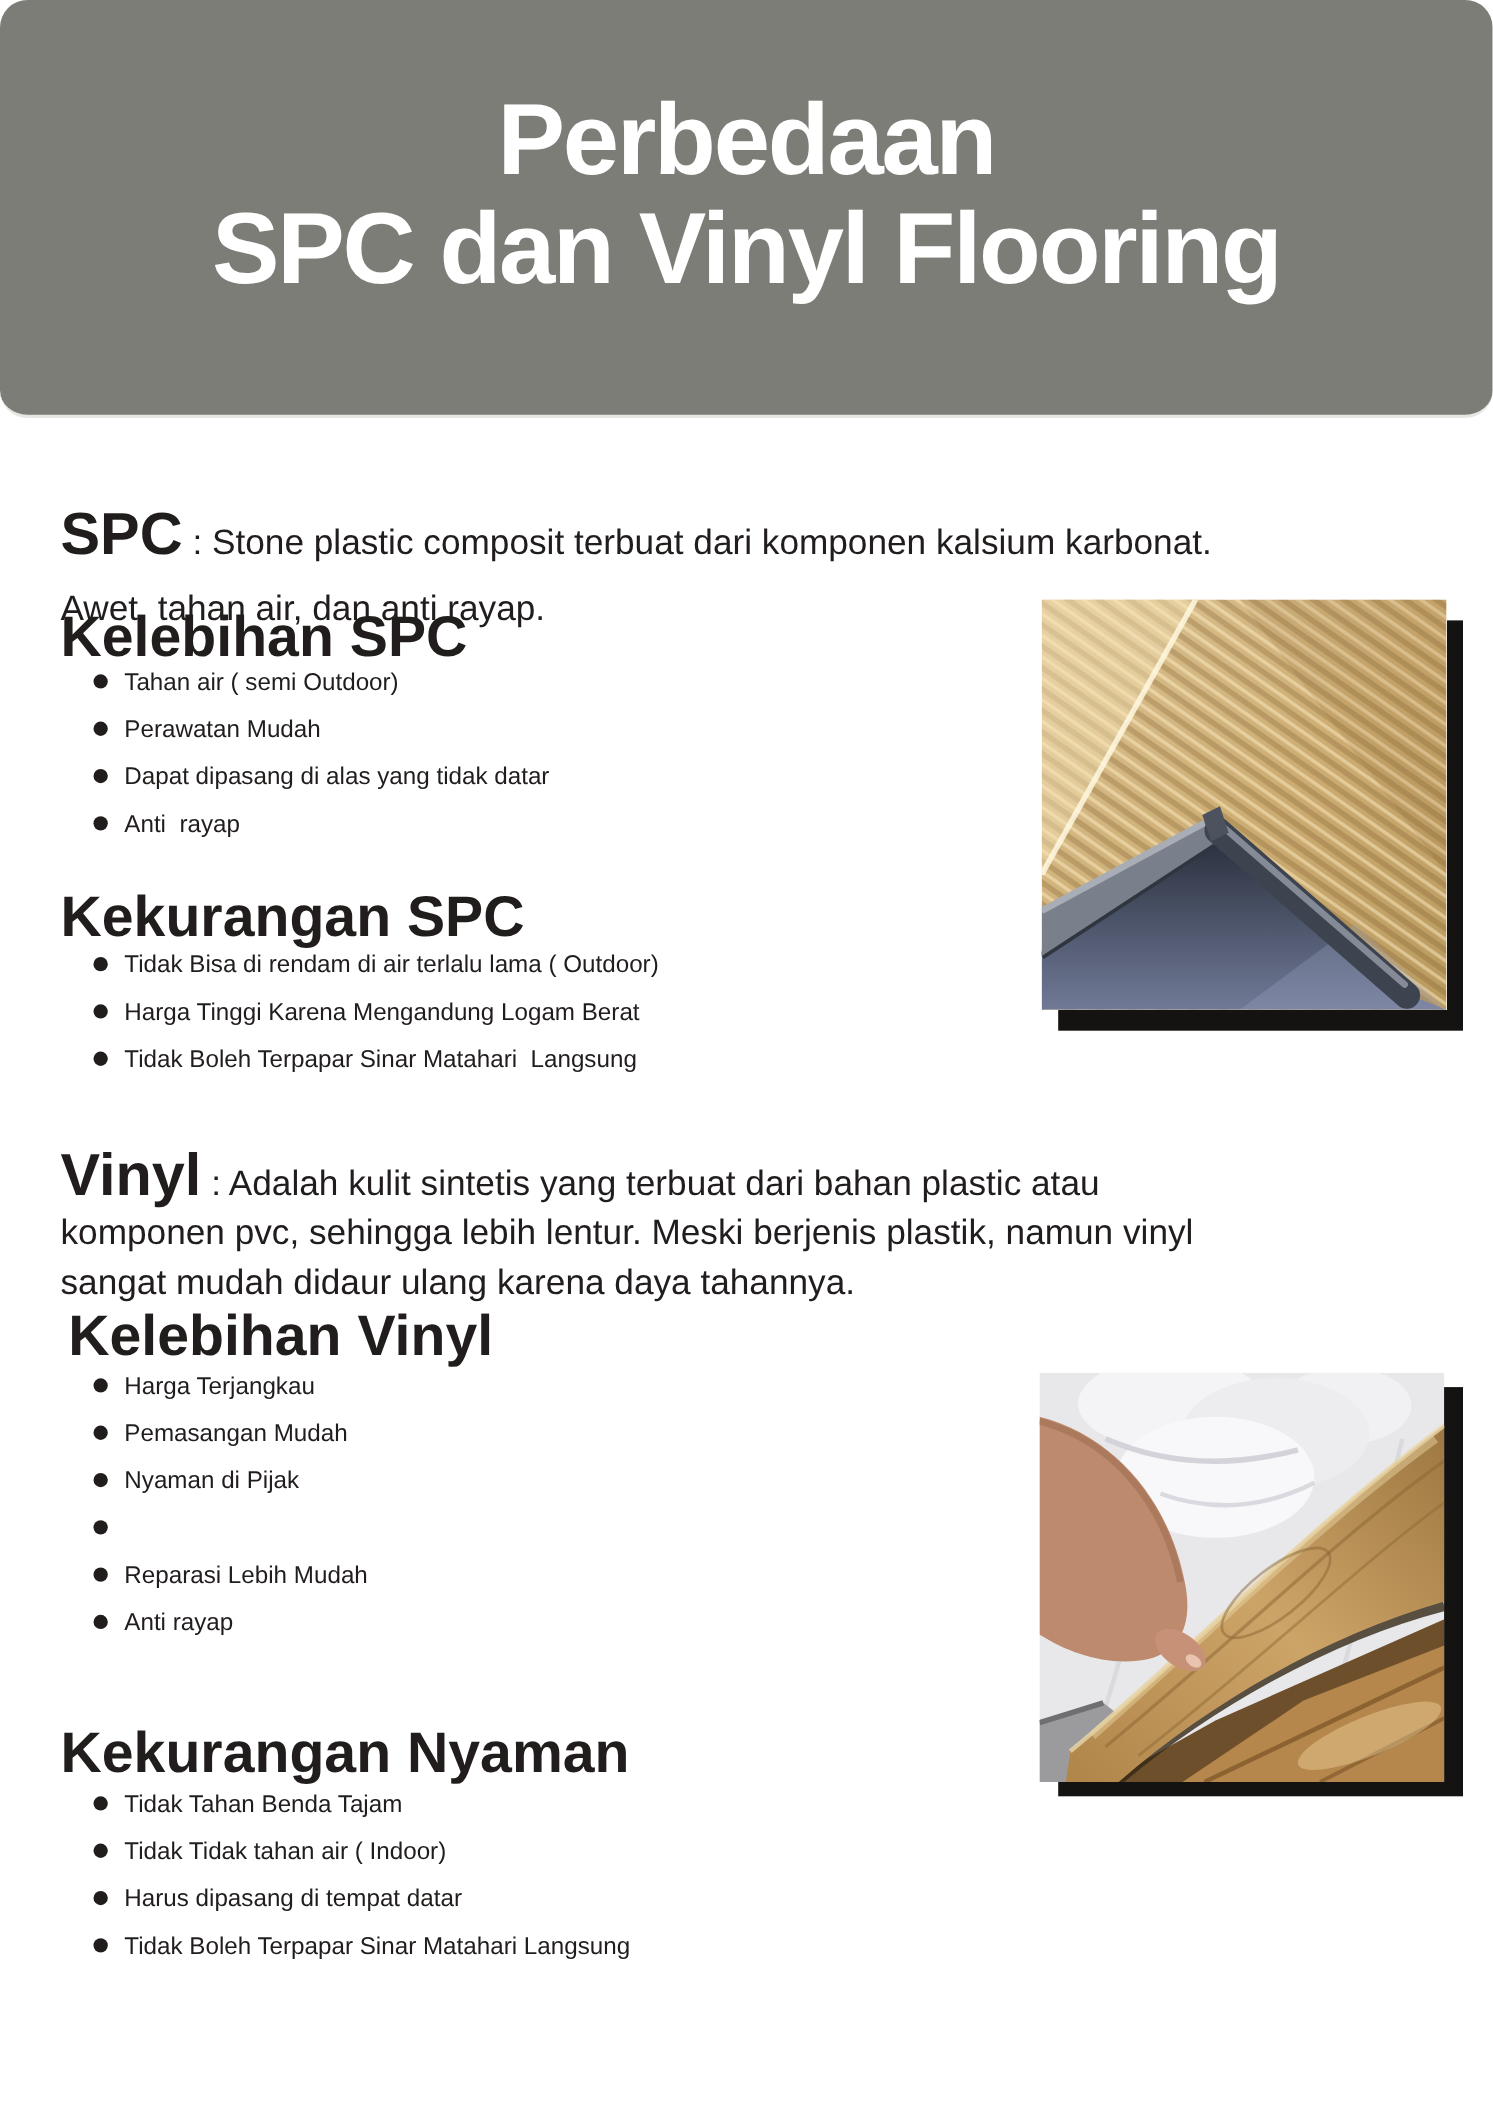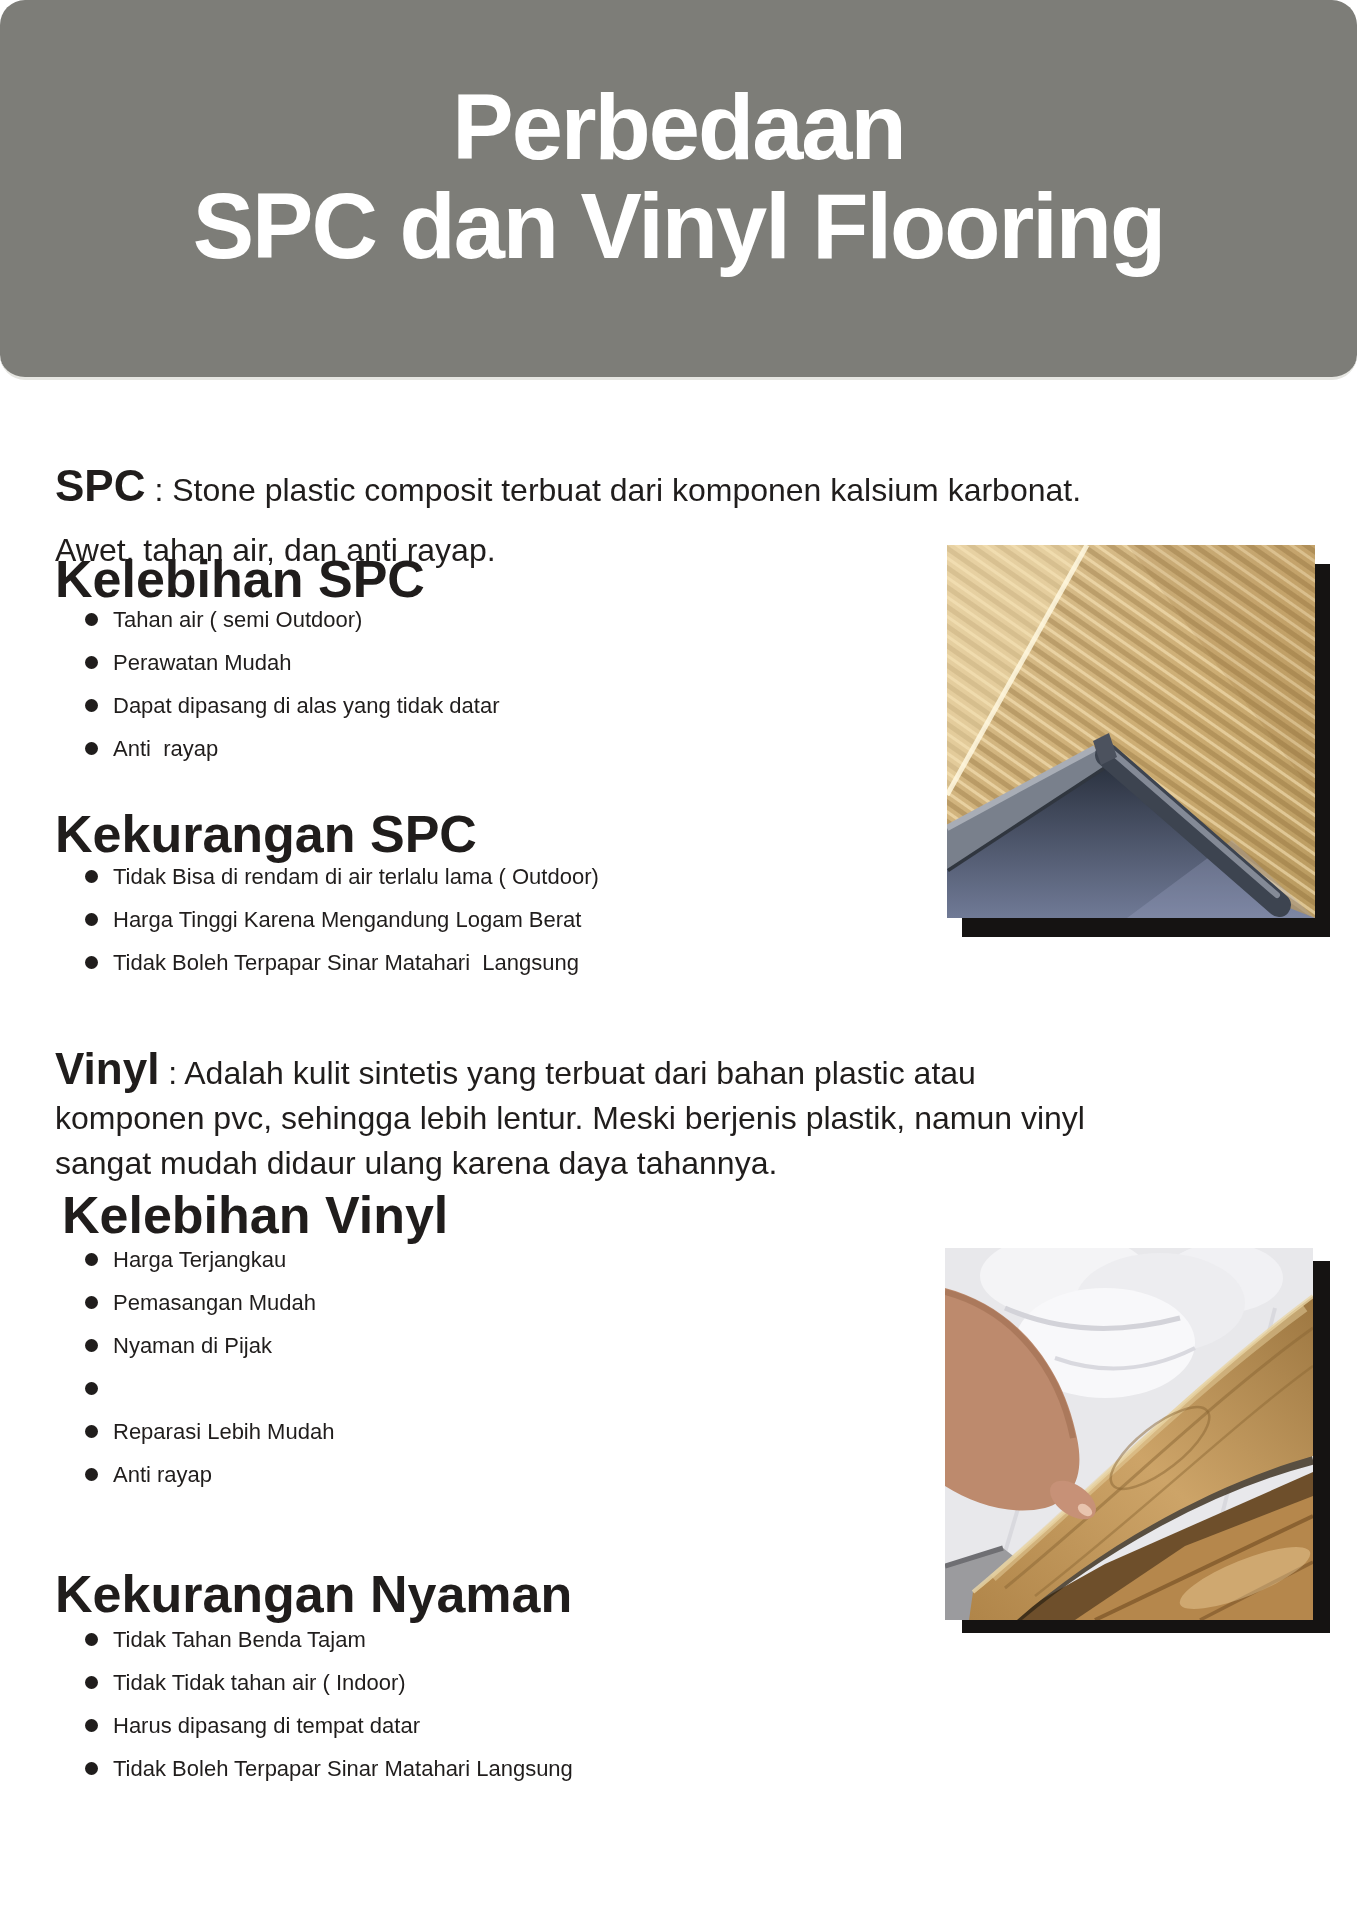--- a/index.html
+++ b/index.html
@@ -18,21 +18,21 @@
     border-radius:25px;
   }
   .banner-title {
     position:absolute; left:0; top:78px; width:100%;
     text-align:center; color:var(--c-title-text,#ffffff);
     font-weight:bold; font-size:92px; line-height:99px; letter-spacing:-2px;
   }
 
   
   .defpara { position:absolute; left:55px; width:1280px; font-size:32px; }
-  .defpara .term { font-weight:bold; font-size:44px; }
+  .defpara .term { font-weight:bold; font-size:54px; }
   .defpara .rest { white-space:pre-line; }
   #para-spc   { top:424px; line-height:60px; }
   #para-vinyl { top:1014px; line-height:45px; }
 
   
   .heading { position:absolute; font-size:52px; font-weight:bold; line-height:44px; white-space:pre; }
   #h-kelebihan-spc    { left:55px; top:557px; }
   #h-kekurangan-spc   { left:55px; top:812px; }
   #h-kelebihan-vinyl  { left:62px; top:1193px; }
   #h-kekurangan-vinyl { left:55px; top:1572px; }

